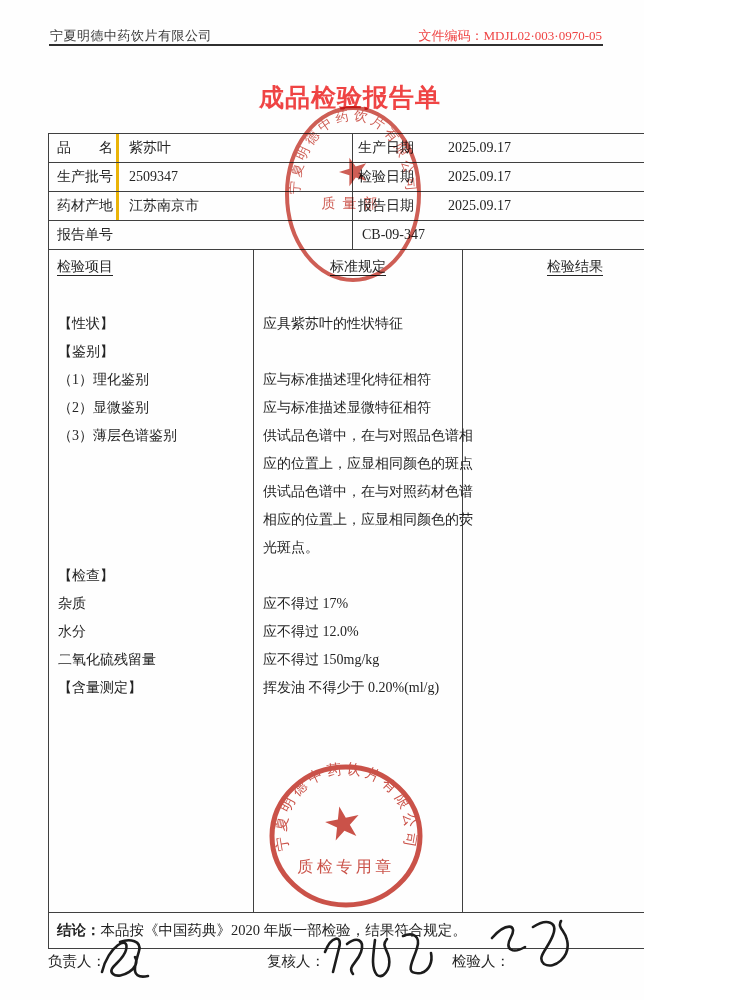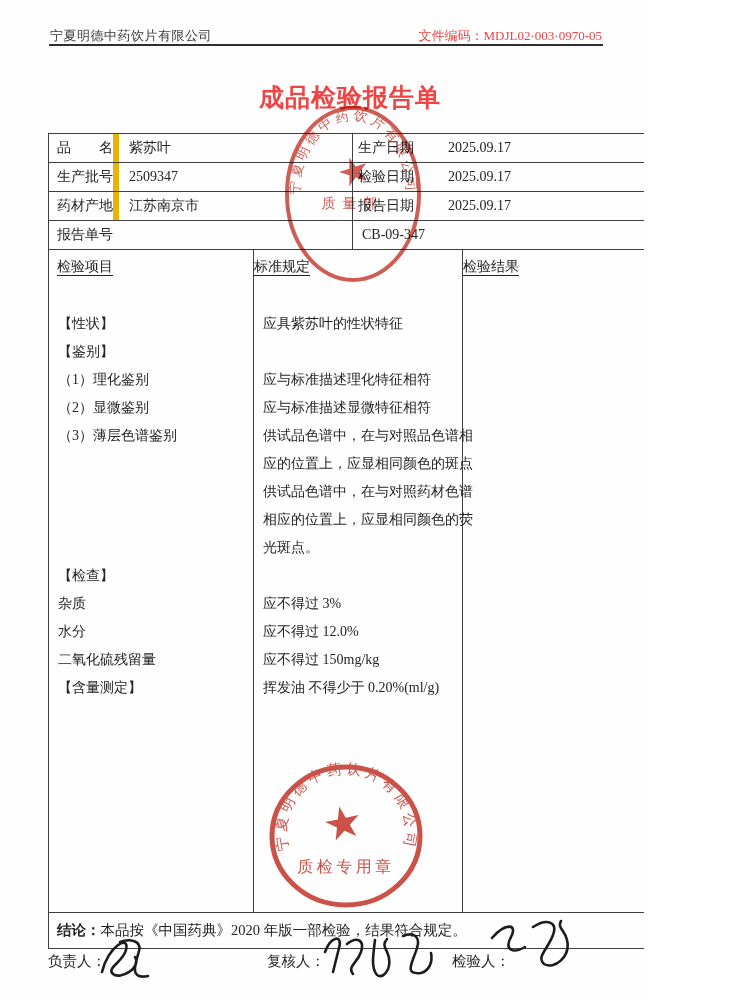--- a/index.html
+++ b/index.html
@@ -12,36 +12,36 @@
   .doc-code { position:absolute; right:42px; top:27px; font-size:13px; color:#ef4444; }
   .hrule { position:absolute; left:49px; right:41px; top:44px; height:2px; background:#2f2f2f; }
   .title { position:absolute; left:0; top:81px; width:700px; text-align:center;
            font-size:25px; font-weight:bold; letter-spacing:1px; color:#ef4444; }
 
   
   .info-table { position:absolute; left:48px; top:133px; width:640px; border:1px solid #404040; box-sizing:border-box; background:transparent; }
   .irow { display:flex; height:28px; border-top:1px solid #404040; font-size:14px; }
   .irow:first-child { border-top:none; }
   .ic { display:flex; align-items:center; box-sizing:border-box; }
-  .ic-label { width:70px; padding-left:8px; border-right:6px solid #eab308;text-align:right; }
+  .ic-label { width:70px; padding-left:8px; border-right:3px solid #eab308;text-align:right; }
   .ic-value { width:234px; padding-left:10px; border-right:1px solid #404040; }
   .ic-merged { width:304px; padding-left:8px; border-right:1px solid #404040; }
   .ic-right { flex:1; padding-left:5px; }
   .ic-right .v2 { margin-left:34px; }
   .ic-right.only-value { padding-left:9px; }
 
   
   .main-table { position:absolute; left:48px; top:249px; width:640px; height:664px; border:1px solid #404040; box-sizing:border-box;padding-left:36px; }
   .mcol { position:absolute; top:0; bottom:0; box-sizing:border-box; }
   .mcol1 { left:0; width:205px; border-right:1px solid #404040; }
   .mcol2 { left:205px; width:209px; border-right:1px solid #404040; }
   .mcol3 { left:414px; width:224px; }
   .mhead { position:absolute; top:8px; left:0; right:0; font-size:14px; }
   .mcol1 .mhead { padding-left:8px; }
-  .mcol2 .mhead,.mcol3 .mhead { text-align:left; }
+  .mcol2 .mhead,.mcol3 .mhead { text-align:center; }
   .mhead span { text-decoration:underline; text-underline-offset:4px; }
   .mlines { position:absolute; top:60px; left:0; right:0; padding-left:9px; font-size:14px; }
   .tline { height:28px; line-height:28px; white-space:pre; overflow:visible; }
 
   
   .conclusion { position:absolute; left:48px; top:912px; width:640px; height:37px; border:1px solid #404040;
                 box-sizing:border-box; display:flex; align-items:center; padding-left:8px; font-size:14.5px; }
   .conclusion .c-label { font-weight:bold; }
   .sig-label { position:absolute; top:952px; font-size:14.5px; }
   .sig-1 { left:48px; } .sig-2 { left:267px; } .sig-3 { left:452px; }
@@ -123,21 +123,21 @@
           <div class="tline">应具紫苏叶的性状特征</div>
           <div class="tline"></div>
           <div class="tline">应与标准描述理化特征相符</div>
           <div class="tline">应与标准描述显微特征相符</div>
           <div class="tline">供试品色谱中，在与对照品色谱相</div>
           <div class="tline">应的位置上，应显相同颜色的斑点</div>
           <div class="tline">供试品色谱中，在与对照药材色谱</div>
           <div class="tline">相应的位置上，应显相同颜色的荧</div>
           <div class="tline">光斑点。</div>
           <div class="tline"></div>
-          <div class="tline">应不得过 3%</div>
+          <div class="tline">应不得过 17%</div>
           <div class="tline">应不得过 12.0%</div>
           <div class="tline">应不得过 150mg/kg</div>
           <div class="tline">挥发油 不得少于 0.20%(ml/g)</div>
         </div>
     </div>
     <div class="mcol mcol3">
       <div class="mhead"><span>检验结果</span></div>
     </div>
   </div>
 

